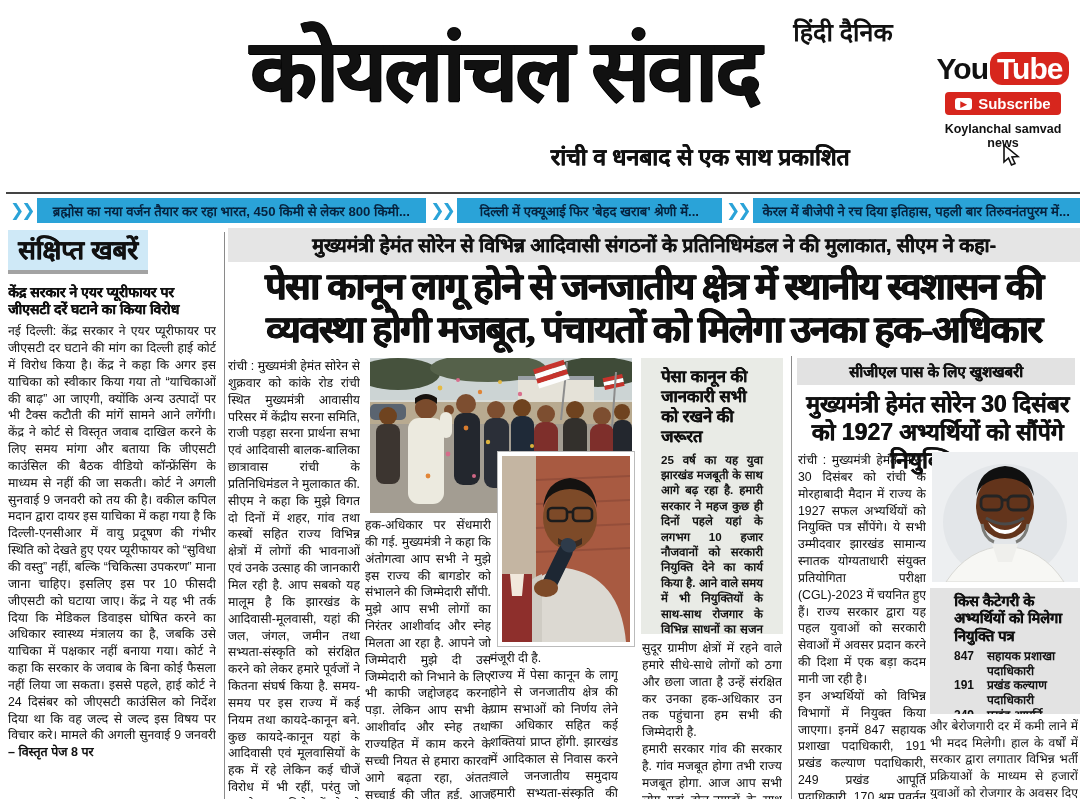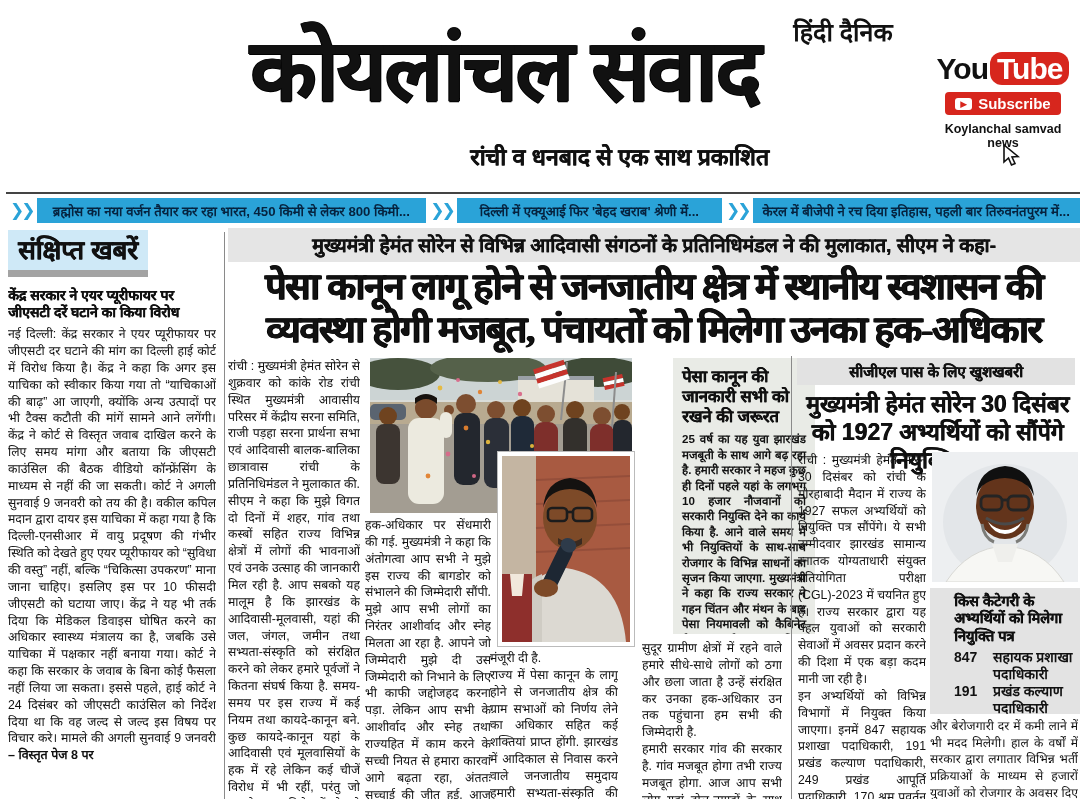--- a/index.html
+++ b/index.html
@@ -7,21 +7,21 @@
   body { font-family:"Liberation Sans","DejaVu Sans",sans-serif; color:#111; }
   .page { position:relative; width:1080px; height:799px; background:#fff; margin:0 auto; overflow:hidden; }
 
   
   .tagline { position:absolute; top:14px; left:748px; width:190px; text-align:center;
              font-size:25px; font-weight:bold; }
   .masthead { position:absolute; top:26px; left:80px; width:850px; text-align:center;
               font-size:86px; line-height:1.05; font-weight:bold; letter-spacing:-2px;
               text-shadow:1px 0 0 #000,-1px 0 0 #000,0 1px 0 #000;
               font-family:"Liberation Serif","DejaVu Serif",serif; }
-  .subtitle { position:absolute; top:140px; left:470px; width:460px; text-align:left;
+  .subtitle { position:absolute; top:140px; left:470px; width:460px; text-align:center;
               font-size:23px; font-weight:bold; text-shadow:.5px 0 0 #000; }
   .yt { position:absolute; top:52px; right:6px; width:142px; text-align:center; }
   .yt-logo { font-size:30px; font-weight:bold; letter-spacing:-1px; }
   .yt-logo .tube { background:#d7261d; color:#fff; border-radius:12px; padding:0 7px; margin-left:2px; }
   .yt-sub { display:inline-flex; align-items:center; gap:6px; margin-top:6px; background:#d7261d;
             color:#fff; font-size:15px; font-weight:bold; border-radius:4px; padding:3px 10px; cursor:pointer; }
   .yt-sub .play { background:#fff; color:#d7261d; font-size:9px; border-radius:3px; padding:1px 5px; }
   .yt-channel { margin-top:7px; font-size:12.5px; font-weight:bold; }
   .cursor-ic { position:absolute; right:52px; top:92px; }
   .dateline { position:absolute; top:167px; left:10px; right:10px; display:flex;
@@ -34,21 +34,21 @@
   .ticker { position:absolute; top:198px; left:6px; right:0; height:25px; display:flex; align-items:stretch; }
   .chev { color:#2aa3d8; font-size:17px; font-weight:bold; display:flex; align-items:center;
           padding:0 4px; letter-spacing:-3px; }
   .tseg { background:#2aa3d8; color:#06233f; font-size:13.2px; font-weight:bold;
           display:flex; align-items:center; justify-content:center; padding:0 8px; white-space:nowrap; overflow:hidden; }
   .tseg.s1 { flex:1.5; } .tseg.s2 { flex:1; } .tseg.s3 { flex:1.25; }
 
   
   .sidebar { position:absolute; left:8px; top:230px; width:208px; bottom:0; overflow:hidden; }
   .sb-head { display:inline-block; background:#cfe9f7; font-size:26px; font-weight:bold;
-             padding:1px 10px 3px; border-bottom:7px solid #a3a3a3; text-shadow:.6px 0 0 #000; }
+             padding:1px 10px 3px; border-bottom:4px solid #a3a3a3; text-shadow:.6px 0 0 #000; }
   .sb-h1 { margin-top:10px; font-size:14px; font-weight:bold; line-height:1.22; text-shadow:.4px 0 0 #000; }
   .sb-body { margin-top:5px; font-size:12.3px; line-height:1.37; text-align:justify; white-space:pre-line; }
   .sb-more { font-size:12.5px; font-weight:bold; text-align:left; margin-top:-18px; background:#fff; position:relative; }
   .vrule { position:absolute; width:1px; background:#8a8a8a; }
   .vr1 { left:224px; top:232px; bottom:0; }
   .vr2 { left:791px; top:356px; bottom:0; }
 
   
   .kicker { position:absolute; left:228px; top:228px; width:852px; height:34px; background:#e5e5e5;
             font-size:19.5px; font-weight:bold; text-align:center; line-height:34px; text-shadow:.4px 0 0 #000;
@@ -59,38 +59,38 @@
              font-family:"Liberation Serif","DejaVu Serif",serif; }
   .col { position:absolute; bottom:0; font-size:12.3px; line-height:1.37; text-align:justify;
          white-space:pre-line; overflow:hidden; }
   .c1 { left:228px; top:358px; width:132px; }
   .c2 { left:365px; top:517px; width:126px; }
   .c3 { left:490px; top:650px; width:128px; }
   .c4 { left:642px; top:640px; width:140px; }
   .photo-main { position:absolute; left:370px; top:358px; width:262px; height:155px; overflow:hidden; }
   .photo-inset { position:absolute; left:498px; top:452px; width:136px; height:194px; background:#fff;
                  border:4px solid #fff; outline:1px solid #bbb; overflow:hidden; }
-  .infobox { position:absolute; left:673px; top:358px; width:142px; height:276px; background:#e9ebe6;
-             padding:8px 9px; overflow:hidden; }
+  .infobox { position:absolute; left:641px; top:358px; width:142px; height:276px; background:#e9ebe6;
+             padding:8px 20px; overflow:hidden; }
   .infobox .ib-title { font-size:16.5px; font-weight:bold; line-height:1.22; text-shadow:.4px 0 0 #000; }
   .infobox .ib-body { margin-top:5px; font-size:11.6px; line-height:1.33; text-align:justify; font-weight:bold; }
 
   
   .cgl-eyebrow { position:absolute; left:797px; top:358px; width:278px; height:27px; background:#e2e2e2;
                  font-size:15px; font-weight:bold; text-align:center; line-height:27px; text-shadow:.4px 0 0 #000;
                  white-space:nowrap; overflow:hidden; }
   .cgl-hl { position:absolute; left:795px; top:390px; width:285px; text-align:center; font-size:23px;
             font-weight:bold; line-height:1.22; text-shadow:.6px 0 0 #000; }
   .cgl-b1 { left:798px; top:452px; width:128px; }
   .cgl-b2 { left:930px; top:718px; width:148px; font-size:12.2px; }
   .portrait { position:absolute; left:932px; top:452px; width:146px; height:130px; overflow:hidden; }
   .catbox { position:absolute; left:930px; top:588px; width:168px; height:126px; background:#e3e3e3;
             padding:5px 24px; overflow:hidden; }
   .catbox .cb-title { font-size:14.5px; font-weight:bold; line-height:1.2; text-shadow:.4px 0 0 #000; margin-bottom:4px; }
-  .cat-row { display:flex; gap:17px; font-size:14px; line-height:1.22; font-weight:bold; }
+  .cat-row { display:flex; gap:11px; font-size:12px; line-height:1.22; font-weight:bold; }
   .cat-row .n { width:22px; flex:0 0 22px; }
   svg { display:block; }
 </style>
 </head>
 <body>
 
 <div class="page">
 
   <div class="tagline">हिंदी दैनिक</div>
   <h1 class="masthead">कोयलांचल संवाद</h1>

